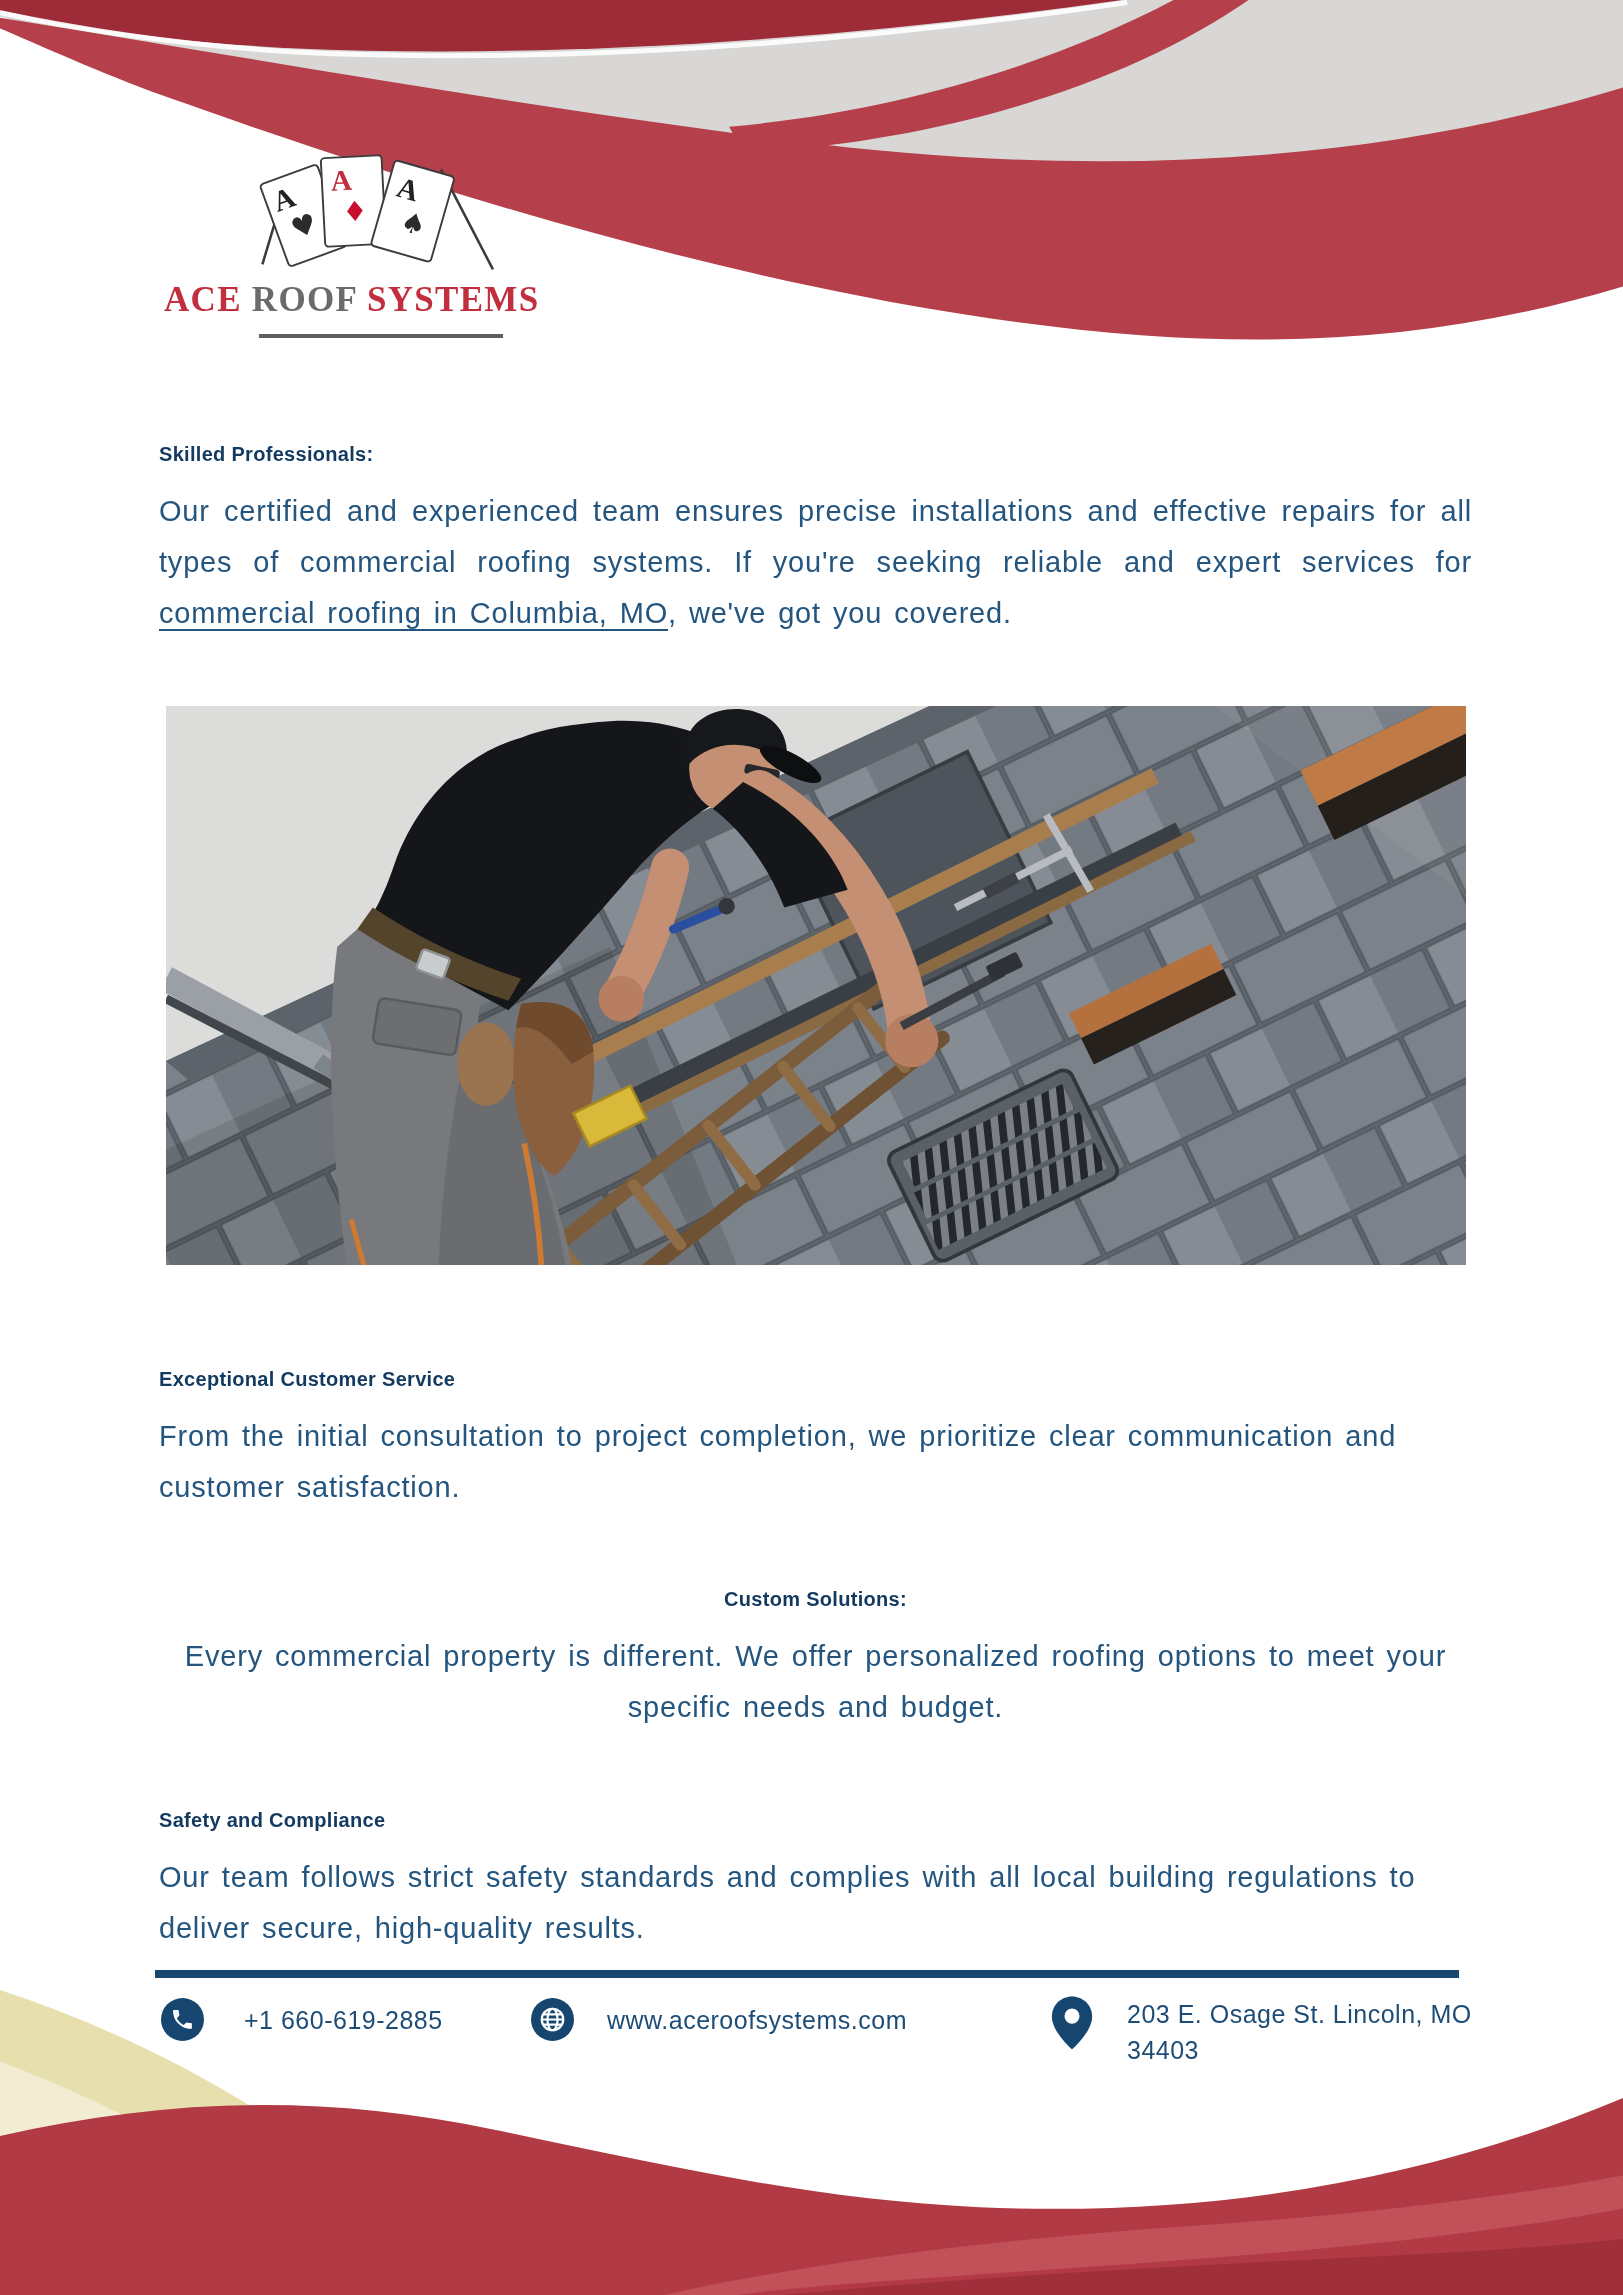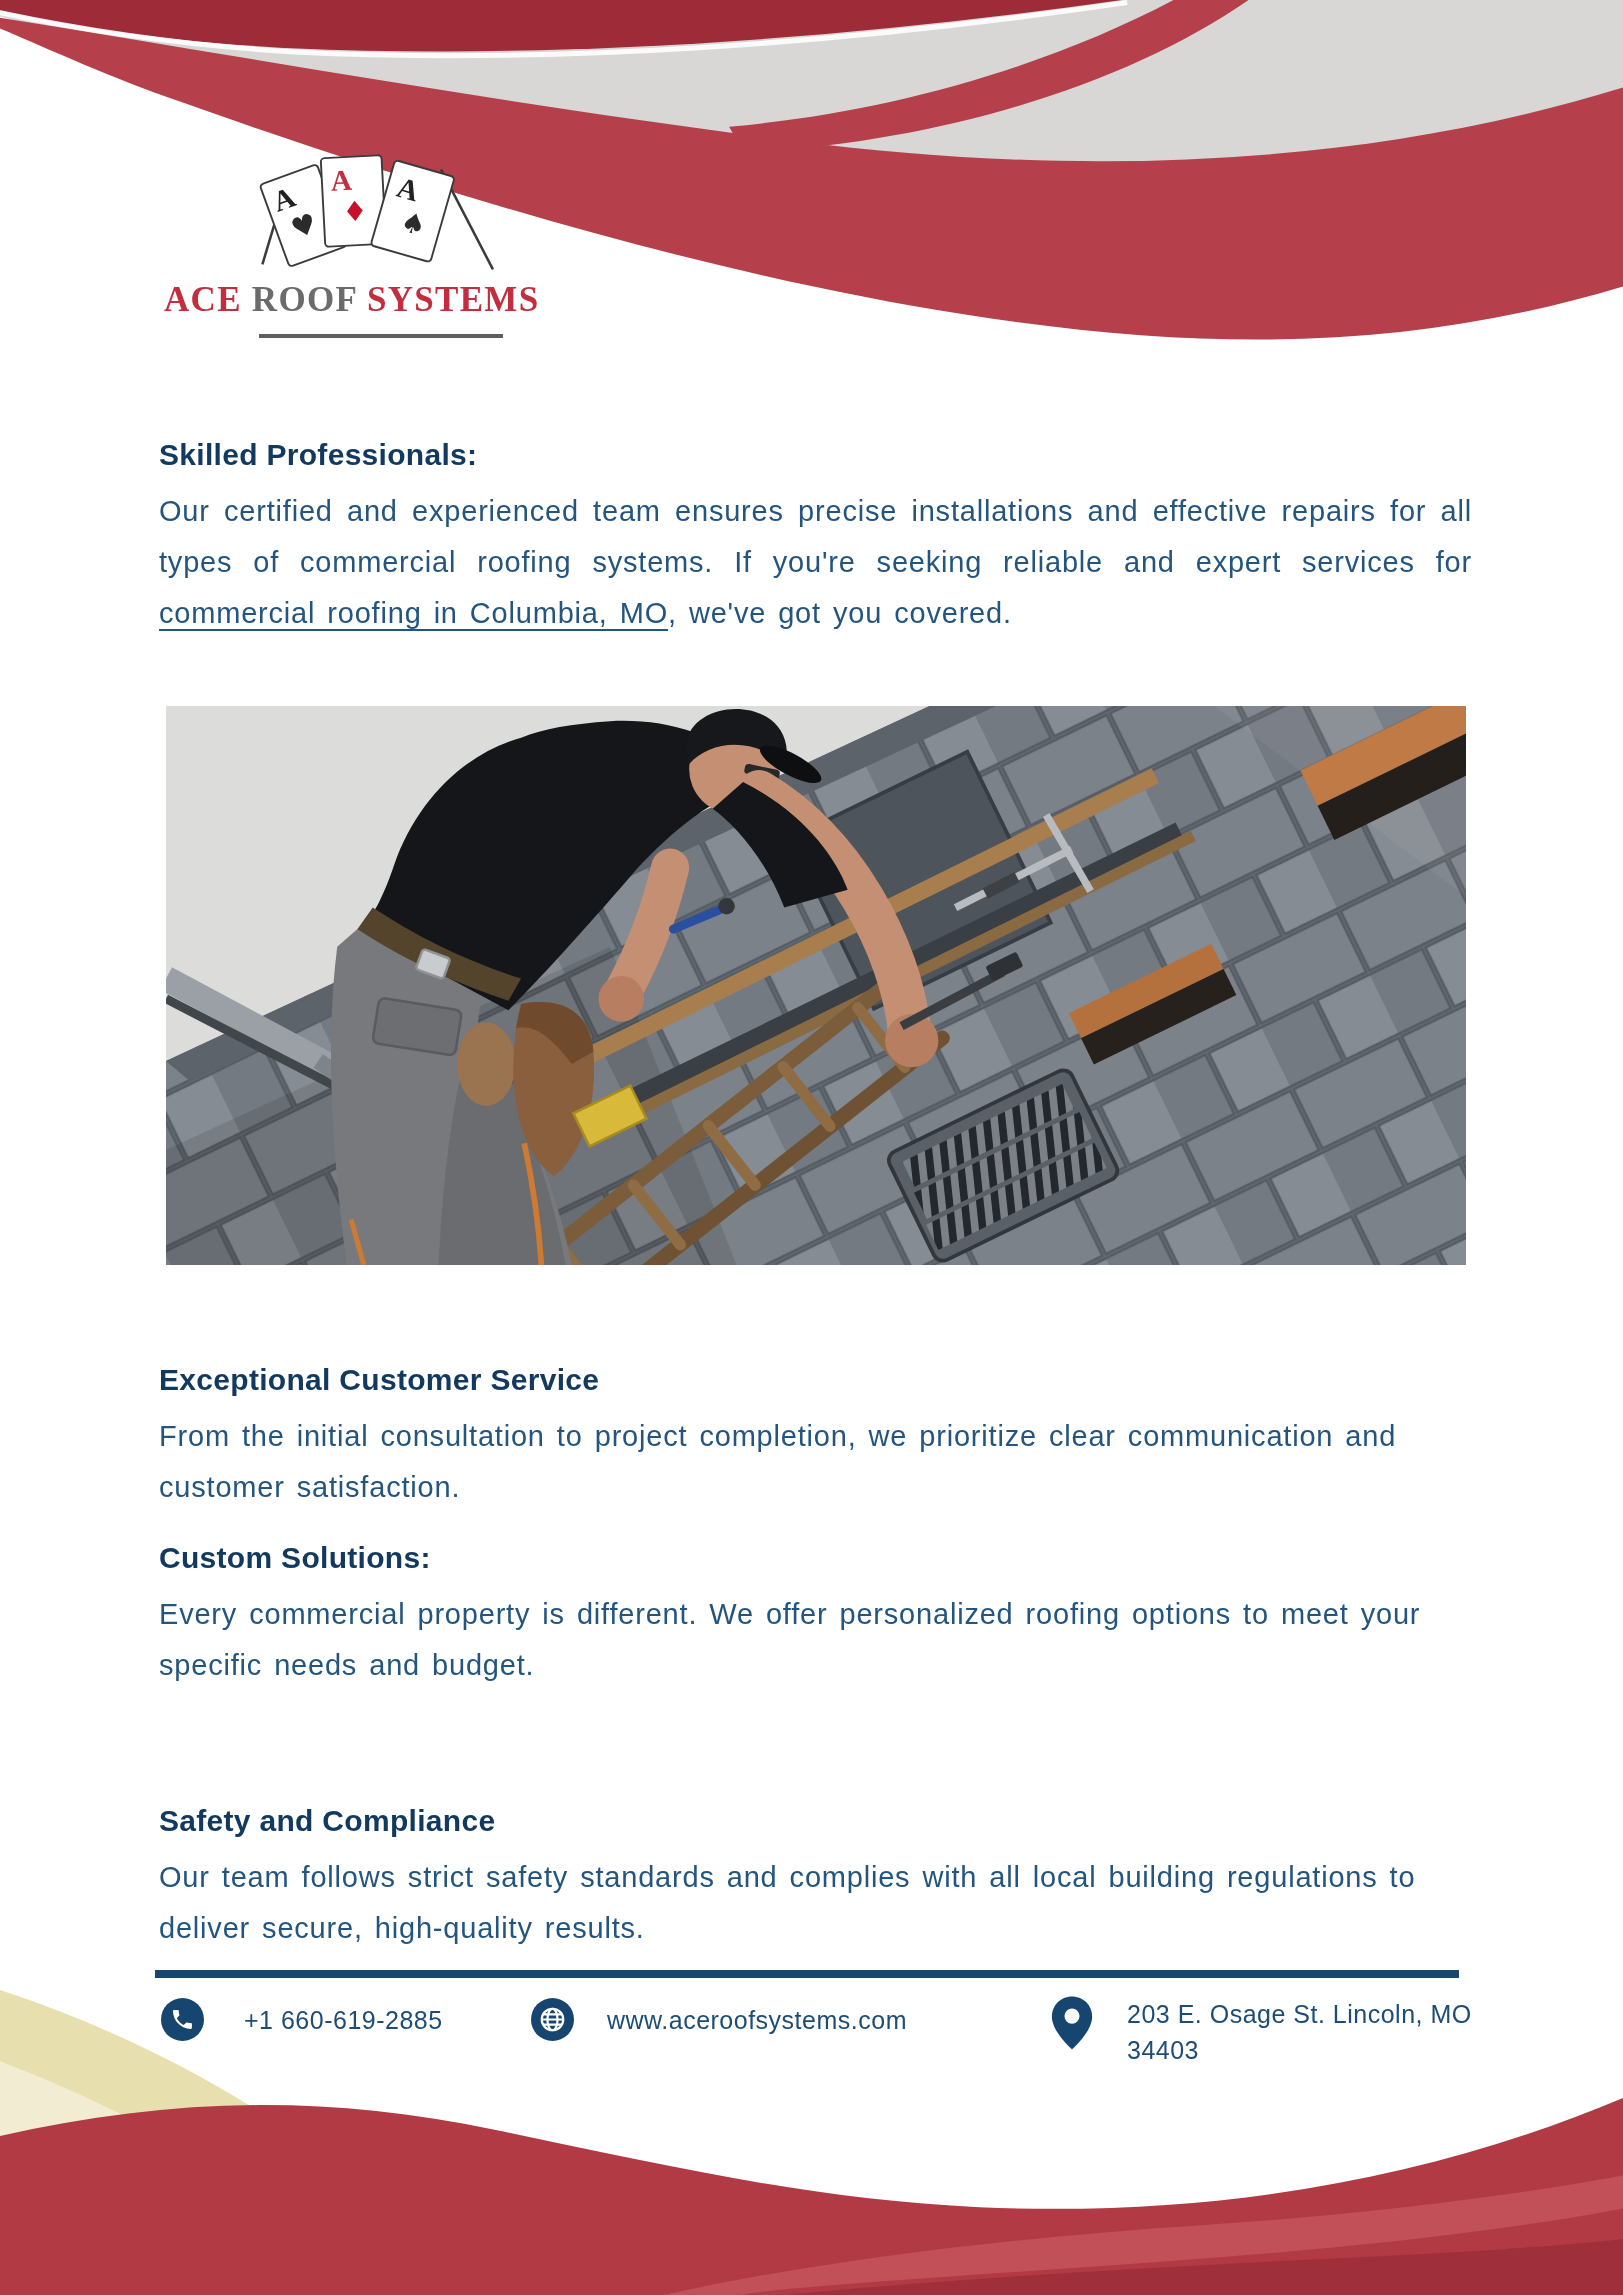--- a/index.html
+++ b/index.html
@@ -12,21 +12,21 @@
   
   .logo{position:absolute;left:146px;top:130px;width:520px;height:228px;z-index:2;}
   .logo-cards{position:absolute;left:105px;top:7.6px;width:247px;height:138px;}
   .brand-text{position:absolute;left:18px;top:150px;white-space:nowrap;
               font-family:"Liberation Serif",serif;font-weight:700;font-size:35px;letter-spacing:1.3px;}
   .brand-text .red{color:#c22e3d;} .brand-text .gray{color:#6b6b6b;}
   .brand-underline{position:absolute;left:113px;top:204px;width:244px;height:4.4px;background:#5f5f5f;}
 
   
   .sec{position:absolute;left:159px;width:1313px;z-index:2;}
-  .sec h2{margin:0 0 12.7px 0;font-size:30px;line-height:37px;font-weight:700;color:#12395f;letter-spacing:0.3px;}
+  .sec h2{margin:0 0 12.7px 0;font-size:20px;line-height:37px;font-weight:700;color:#12395f;letter-spacing:0.3px;}
   .sec p{margin:0;font-size:29px;line-height:51px;color:#24557f;letter-spacing:0.8px;word-spacing:3.2px;}
   .sec.justified p{text-align:justify;}
   .sec a{color:#24557f;text-decoration-thickness:1.9px;text-underline-offset:5.7px;}
 
   .photo{position:absolute;left:166px;top:706px;width:1300px;height:559px;z-index:1;}
 
   .divider{position:absolute;left:155px;top:1970px;width:1304px;height:8.2px;background:#17466f;z-index:2;}
 
   
   .contact{position:absolute;left:0;top:1991px;width:1623px;z-index:2;color:#1d4d77;font-size:25px;letter-spacing:0.5px;}
@@ -177,21 +177,21 @@
         <rect x="650" y="618" width="100" height="58" fill="#d9b93a" stroke="#a88b20" stroke-width="4" transform="rotate(-26 700 647)"></rect>
       </g>
     </g>
   </svg>
 
   <section class="sec" style="top:1361px;">
     <h2>Exceptional Customer Service</h2>
     <p>From the initial consultation to project completion, we prioritize clear communication and customer satisfaction.</p>
   </section>
 
-  <section class="sec" style="top:1539px;">
+  <section class="sec" style="top:1581px;text-align:center;">
     <h2>Custom Solutions:</h2>
     <p>Every commercial property is different. We offer personalized roofing options to meet your specific needs and budget.</p>
   </section>
 
   <section class="sec" style="top:1758px;margin-top:44px;">
     <h2>Safety and Compliance</h2>
     <p>Our team follows strict safety standards and complies with all local building regulations to deliver secure, high-quality results.</p>
   </section>
 
   <div class="divider"></div>

